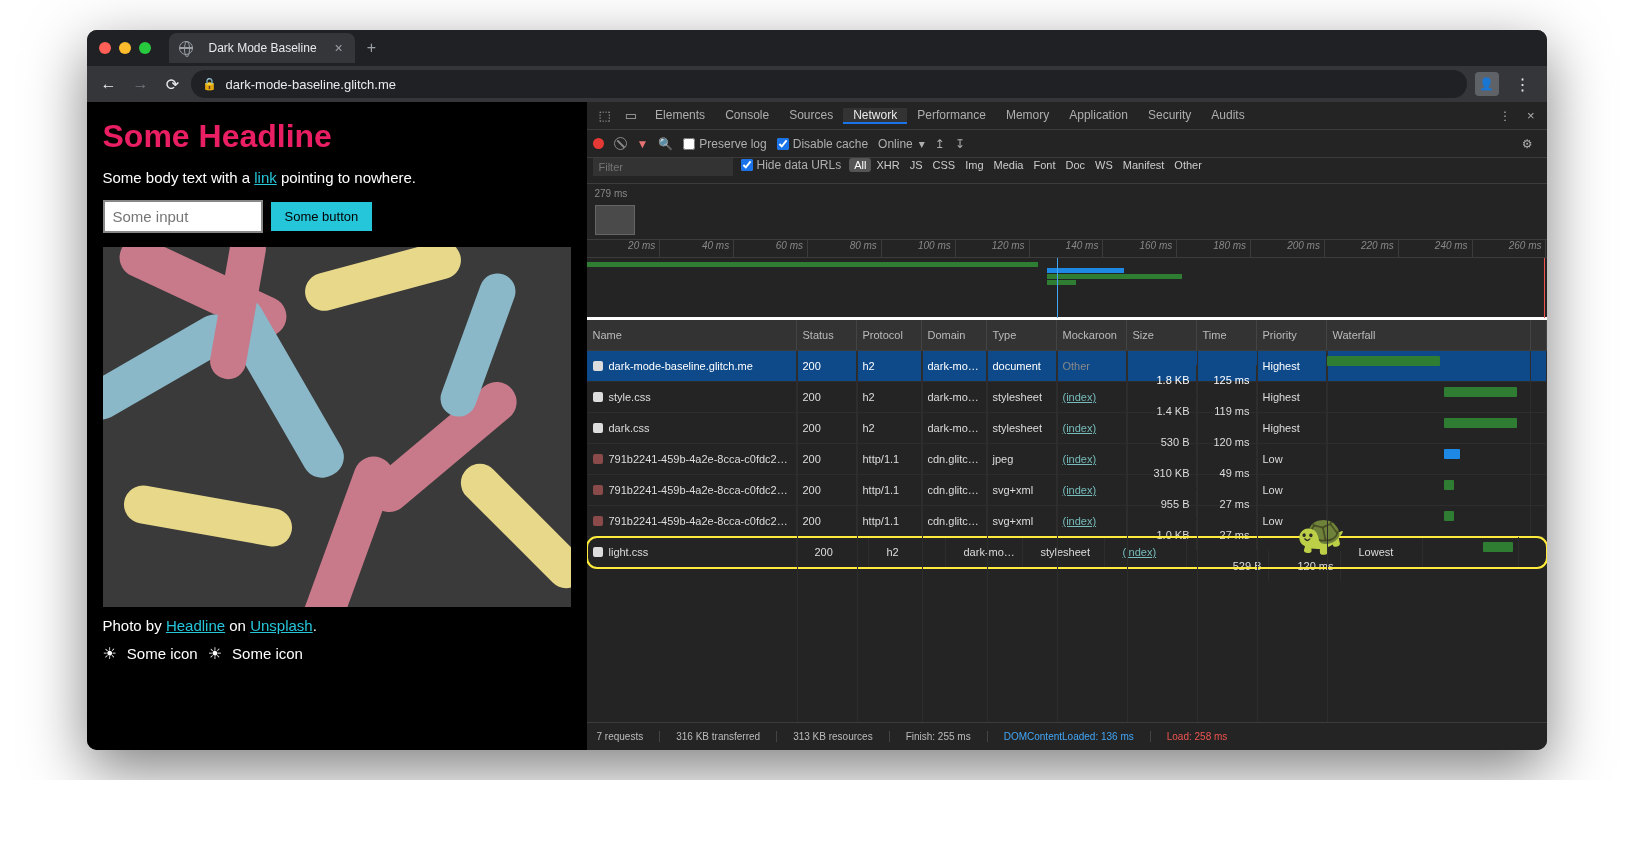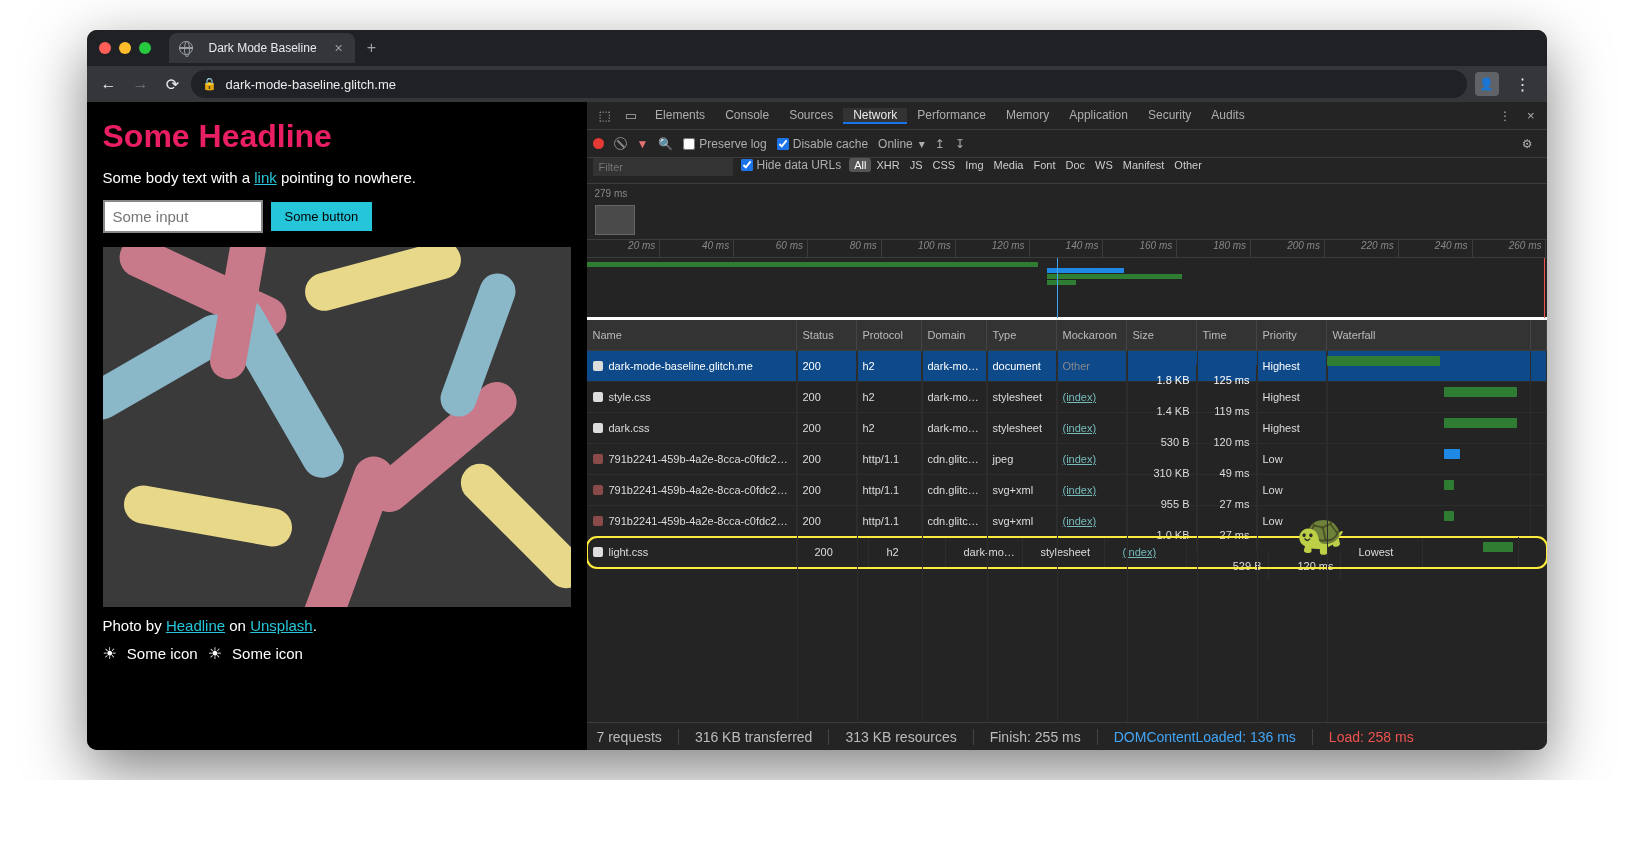--- a/index.html
+++ b/index.html
@@ -193,21 +193,21 @@
 
 .turtle { font-size:40px; position:absolute; right:200px; top:160px;}
 
 .net-grid-bg {
   position:absolute; border-right:1px solid #2d2d2d; top:0; bottom:0;
 }
 
 .status-bar {
   height:28px; border-top:1px solid #3c3c3c;
   display:flex; align-items:center; padding:0 10px; gap:16px;
-  font-size:14px; color:#bbb;
+  font-size:10px; color:#bbb;
 }
 .status-bar span { border-right:1px solid #444; padding-right:16px;}
 .status-bar span:last-child{border:none;}
 .dcl { color:#42a5f5;}
 .load { color:#ef5350;}
 </style>
 </head>
 <body>
 
 <div class="window">

